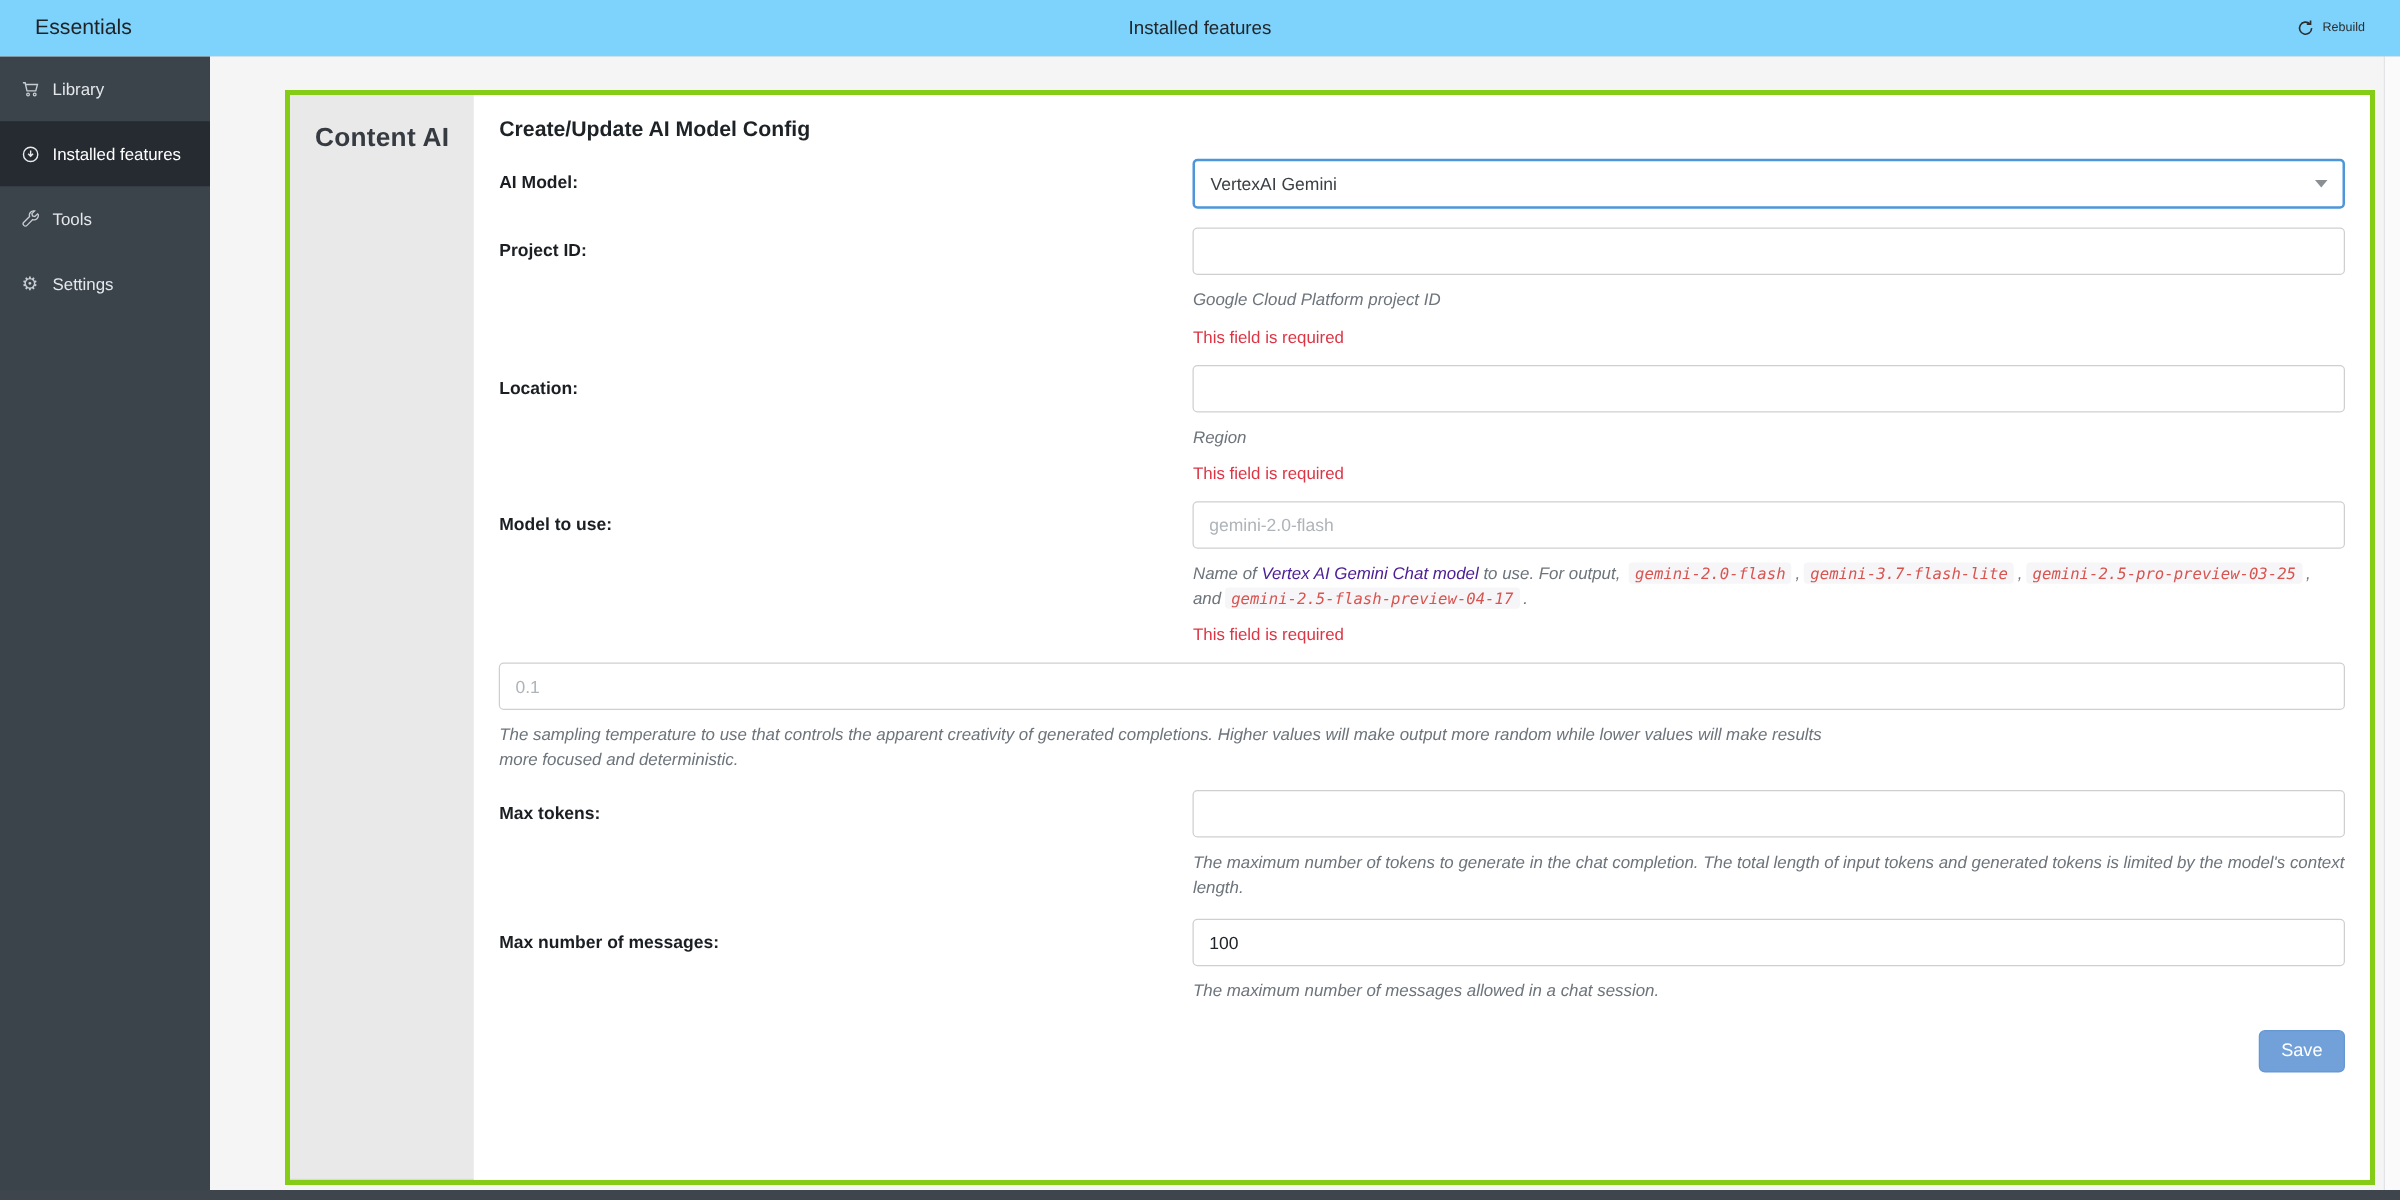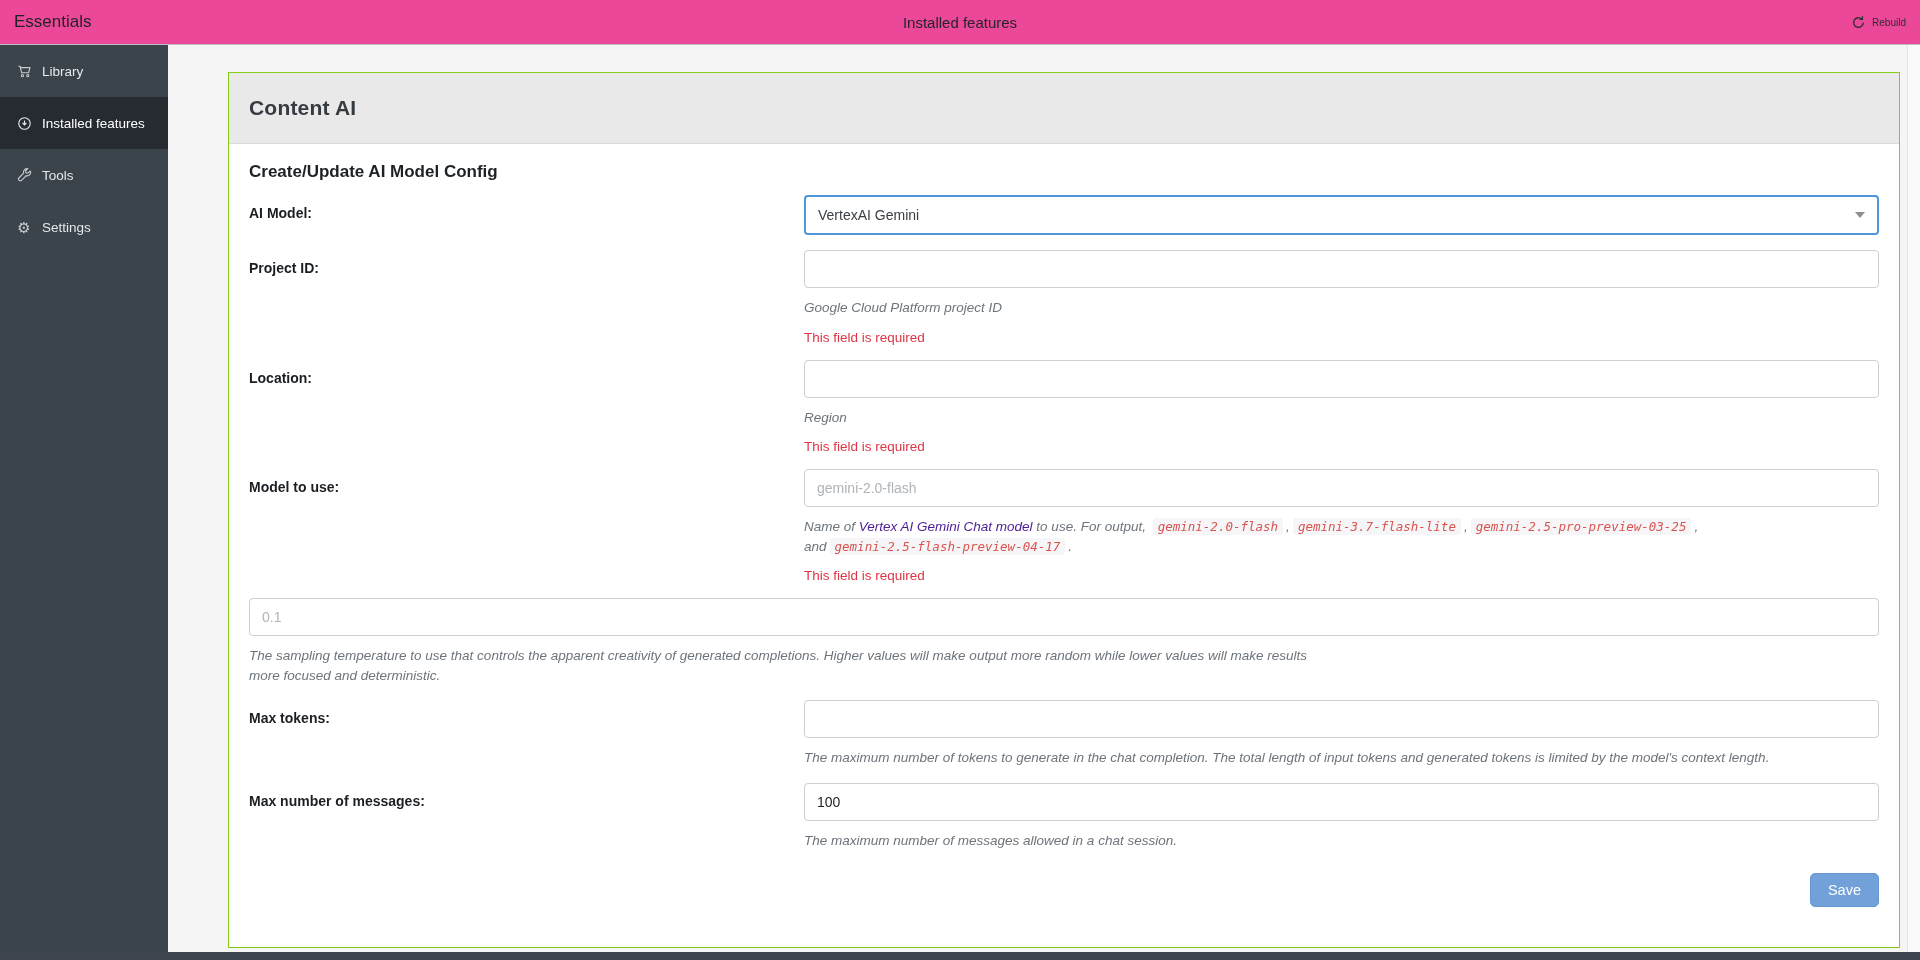--- a/index.html
+++ b/index.html
@@ -7,24 +7,24 @@
   body {
     font-family: "Liberation Sans", "DejaVu Sans", sans-serif;
     background: #f5f5f6;
     color: #212529;
     position: relative;
   }
 
   
   .topbar {
     position: absolute; top: 0; left: 0; right: 0; height: 45px;
-    background: #ec4899;
+    background: #7dd3fc;
     border-bottom: 1px solid #bfbfc1;
     display: flex; align-items: center; justify-content: space-between;
-    padding: 0 14px;
+    padding: 0 28px;
     z-index: 5;
   }
   .topbar .app-title { font-size: 17px; color: #1f2225; }
   .topbar .page-title {
     position: absolute; left: 0; right: 0; text-align: center;
     font-size: 15px; color: #222529; pointer-events: none;
   }
   .rebuild-btn {
     display: flex; align-items: center; gap: 6px;
     font-size: 10px; color: #2b2e31; cursor: pointer; z-index: 2;
@@ -47,23 +47,23 @@
   .side-item.active .icn { color: #e8ebee; }
   .gear-glyph { font-size: 15px; line-height: 1; }
 
   
   .main {
     position: absolute; top: 45px; left: 208px; right: 0; bottom: 0;
     padding: 27px 20px 0 20px;
   }
   .card {
     background: #ffffff;
-    border: 1px solid #84cc16;
+    border: 4px solid #84cc16;
     height: 876px;
-    display: flex; flex-direction: column;
+    display: flex; 
   }
   .card-header {
     background: #e9e9ea;
     border-bottom: 1px solid #dadadc;
     padding: 23px 20px;
   }
   .card-header h1 { font-size: 21px; font-weight: bold; color: #363b41; letter-spacing: 0.2px; }
   .card-body { padding: 18px 20px 16px 20px; flex: 1; }
 
   .form-title { font-size: 17px; font-weight: bold; color: #1d2226; margin-bottom: 13px; }

